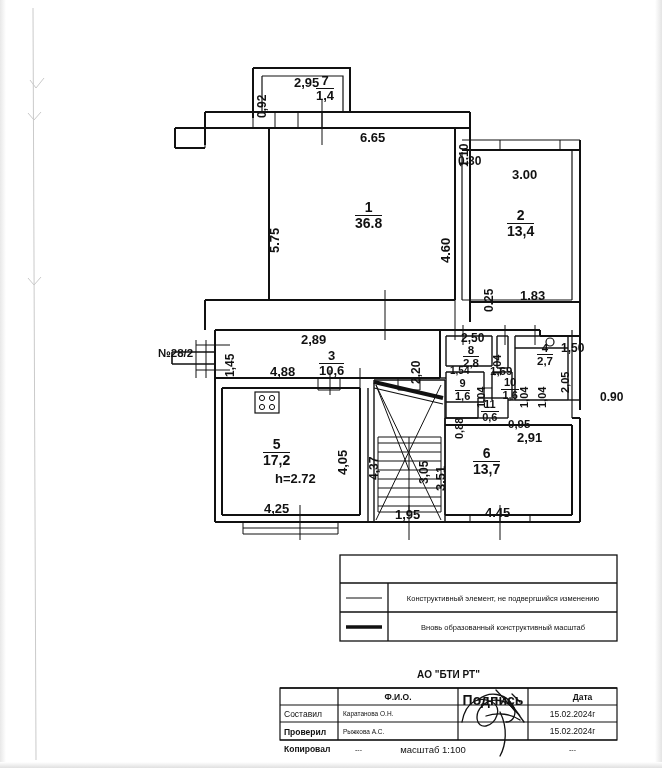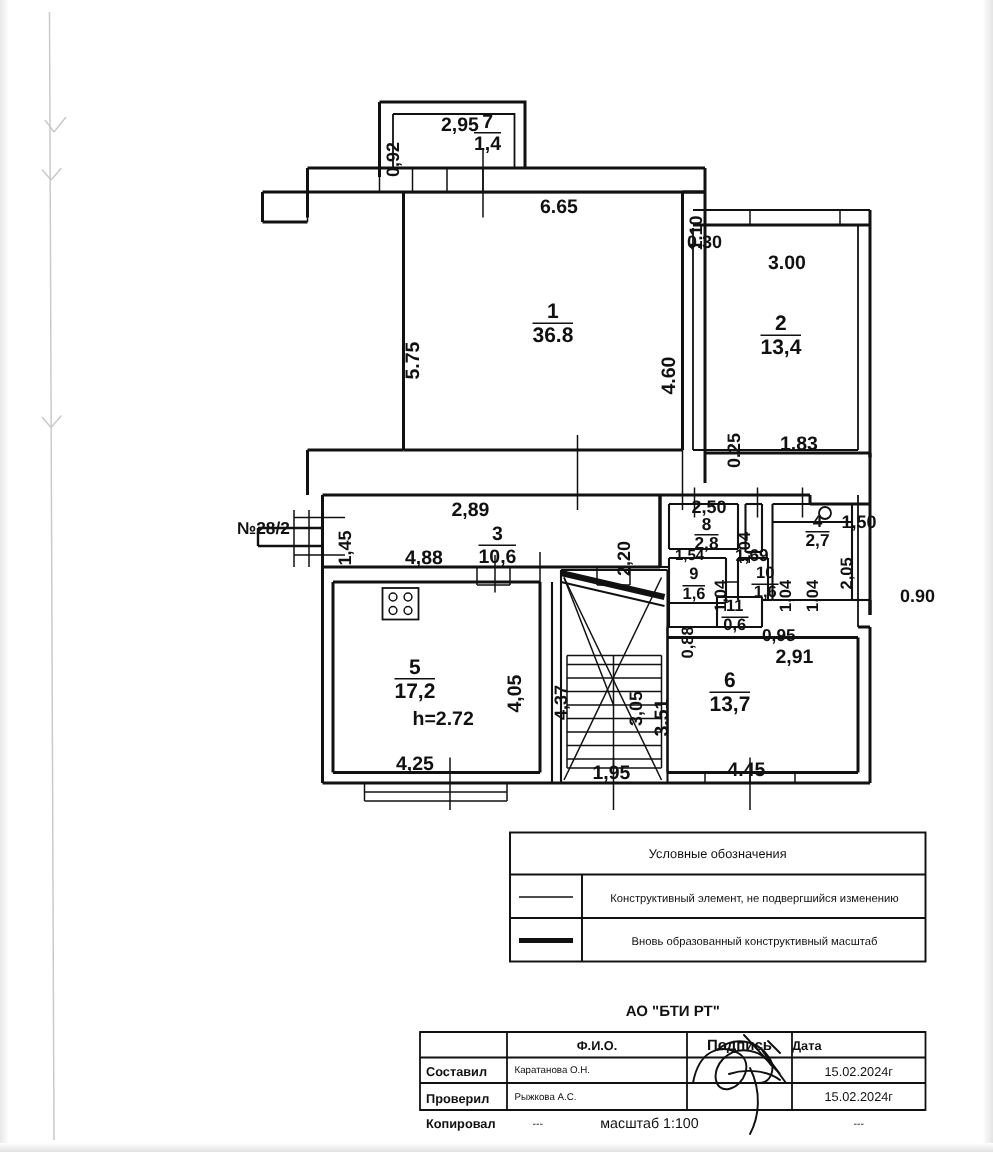--- a/index.html
+++ b/index.html
@@ -414,31 +414,30 @@
   <div class="dim vert" style="left:430px; top:472px; font-size:12px;">3,05</div>
   <div class="dim" style="left:395px; top:508px; font-size:13px;">1,95</div>
 
   <div class="dim vert" style="left:447px; top:478px; font-size:13px;">3.51</div>
   <div class="roomlabel" style="left:473px; top:446px; font-size:14px;">
     <span class="num">6</span>
     <span class="area">13,7</span>
   </div>
   <div class="dim" style="left:485px; top:506px; font-size:13px;">4.45</div>
 
-  <div class="legend-text" style="left:340px; top:565px; width:277px; font-size:8.5px;">Условные обозначения</div>
   <div class="legend-text" style="left:392px; top:595px; width:222px; font-size:7.5px;">Конструктивный элемент, не подвергшийся изменению</div>
   <div class="legend-text" style="left:392px; top:624px; width:222px; font-size:7.5px;">Вновь образованный конструктивный масштаб</div>
 
   <div class="tb-text" style="left:280px; top:670px; width:337px; text-align:center; font-size:10px; font-weight:bold;">АО "БТИ РТ"</div>
 
   <div class="tb-text" style="left:338px; top:693px; width:120px; text-align:center; font-size:8.5px; font-weight:bold;">Ф.И.О.</div>
-  <div class="tb-text" style="left:458px; top:693px; width:70px; text-align:center; font-size:10px; font-weight:bold;">Подпись</div>
-  <div class="tb-text" style="left:528px; top:693px; width:109px; text-align:left; font-size:8.5px; font-weight:bold;">Дата</div>
-
-  <div class="tb-text" style="left:284px; top:710px; font-size:8.5px; font-weight:bold;">Составил</div>
+  <div class="tb-text" style="left:458px; top:693px; width:70px; text-align:center; font-size:14px; font-weight:bold;">Подпись</div>
+  <div class="tb-text" style="left:528px; top:693px; width:109px; text-align:center; font-size:8.5px; font-weight:bold;">Дата</div>
+
+  <div class="tb-text" style="left:284px; top:710px; font-size:8.5px; font-weight:normal;">Составил</div>
   <div class="tb-text" style="left:343px; top:711px; font-size:6.5px;">Каратанова О.Н.</div>
   <div class="tb-text" style="left:528px; top:710px; width:89px; text-align:center; font-size:8.5px;">15.02.2024г</div>
 
   <div class="tb-text" style="left:284px; top:728px; font-size:8.5px; font-weight:bold;">Проверил</div>
   <div class="tb-text" style="left:343px; top:729px; font-size:6.5px;">Рыжкова А.С.</div>
   <div class="tb-text" style="left:528px; top:727px; width:89px; text-align:center; font-size:8.5px;">15.02.2024г</div>
 
   <div class="tb-text" style="left:284px; top:745px; font-size:8.5px; font-weight:bold;">Копировал</div>
   <div class="tb-text" style="left:355px; top:746px; font-size:7px;">---</div>
   <div class="tb-text" style="left:528px; top:746px; width:89px; text-align:center; font-size:7px;">---</div>

